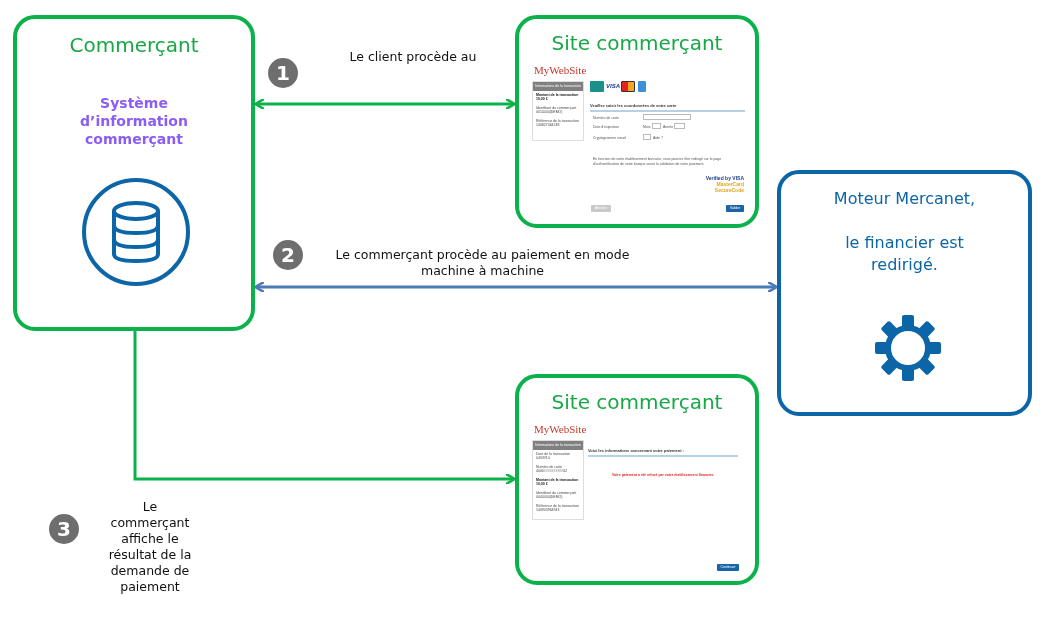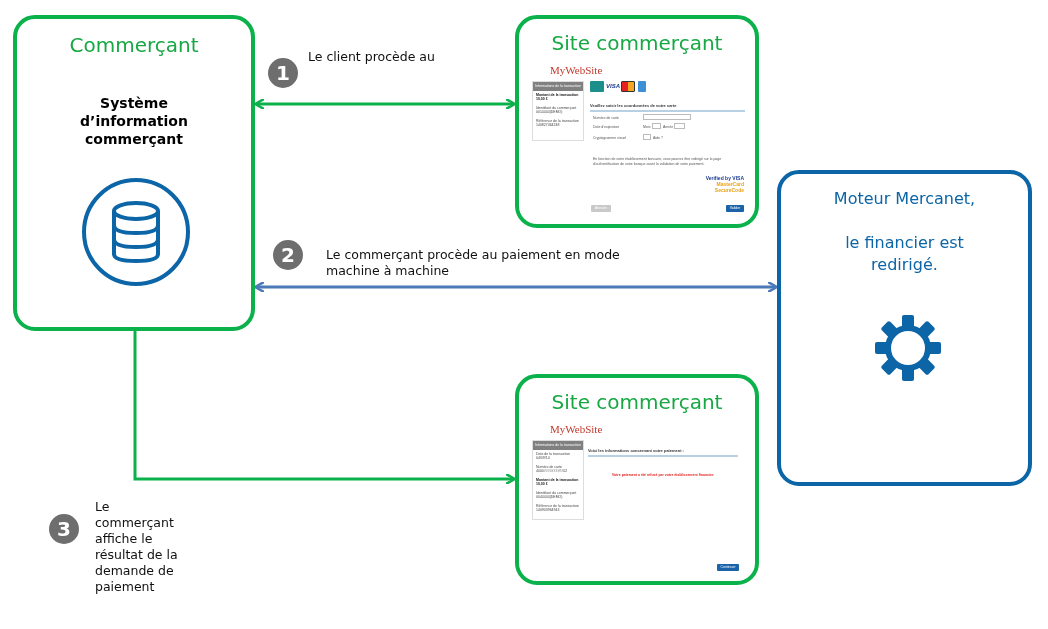--- a/index.html
+++ b/index.html
@@ -6,31 +6,31 @@
   html, body { width: 1048px; height: 629px; background: #ffffff; overflow: hidden; }
   body { position: relative; font-family: "DejaVu Sans", "Liberation Sans", sans-serif; color: #000; }
 
   .box { position: absolute; border-radius: 22px; background: #fff; }
   .green-box { border: 4px solid #0bb14b; }
   .blue-box { border: 4px solid #0b65a6; }
 
   .box-title-green { color: #17a844; font-size: 20px; text-align: center; width: 100%; position: absolute; left: 0; }
   .box-title-blue { color: #0b65a6; font-size: 16px; text-align: center; width: 100%; position: absolute; left: 0; line-height: 22px; }
 
-  .subtitle { position: absolute; left: 0; width: 100%; text-align: center; font-weight: bold; font-size: 14px; line-height: 18px; color: #000000; }
+  .subtitle { position: absolute; left: 0; width: 100%; text-align: center; font-weight: bold; font-size: 14px; line-height: 18px; color: #8b5cf6; }
 
   .step-badge { position: absolute; width: 30px; height: 30px; border-radius: 50%; background: #6e6e6e; color: #fff; font-weight: bold; font-size: 20px; text-align: center; line-height: 30px; font-family: "DejaVu Sans", sans-serif; }
 
-  .step-text { position: absolute; font-size: 12.5px; line-height: 16px; color: #111; font-family: "DejaVu Sans", sans-serif; }
+  .step-text { position: absolute; font-size: 12.5px; line-height: 16px; text-align: center; color: #111; font-family: "DejaVu Sans", sans-serif; }
 
   svg.arrows { position: absolute; left: 0; top: 0; width: 1048px; height: 629px; }
 
   
   .mini { position: absolute; font-family: "Liberation Sans", sans-serif; }
-  .mini-logo { position: absolute; color: #c0392b; font-family: "Liberation Serif", serif; font-size: 11px; margin-left: 16px; }
+  .mini-logo { position: absolute; color: #c0392b; font-family: "Liberation Serif", serif; font-size: 11px; }
   .mini-side { position: absolute; border: 1px solid #ddd; background: #fff; }
   .mini-side-head { background: #808080; color: #fff; font-size: 3.5px; text-align: center; padding: 2px 1px; line-height: 4.5px; }
   .mini-side-item { font-size: 3.5px; color: #444; padding: 2px 3px; line-height: 4.5px; }
   .mini-side-item.bold { font-weight: bold; color: #111; }
   .mini-heading { position: absolute; font-size: 4px; font-weight: bold; color: #333; border-bottom: 2px solid #b8d0e4; padding-bottom: 2px; }
   .mini-label { position: absolute; font-size: 3.5px; color: #555; }
   .mini-input { position: absolute; border: 1px solid #bbb; background: #fff; height: 6px; }
   .mini-small { position: absolute; font-size: 3.5px; color: #555; }
   .mini-btn { position: absolute; font-size: 3.5px; color: #fff; text-align: center; border-radius: 1px; }
   .mini-btn.grey { background: #c9c9c9; }
@@ -120,26 +120,26 @@
     <div class="mini-small" style="left:170px; top:156px; width:55px; text-align:right; font-size:5px; font-weight:bold; line-height:6px;">
       <span style="color:#1a3c8e;">Verified by VISA</span><br>
       <span style="color:#e8a317;">MasterCard SecureCode</span>
     </div>
     <div class="mini-btn grey" style="left:72px; top:186px; width:20px; height:7px; line-height:7px;">Annuler</div>
     <div class="mini-btn blue" style="left:207px; top:186px; width:18px; height:7px; line-height:7px;">Valider</div>
   </div>
 </div>
 
 <div class="step-badge" style="left:273px; top:240px;">2</div>
-<div class="step-text" style="left:326px; top:247px; width:345px;">
+<div class="step-text" style="left:310px; top:247px; width:345px;">
   <div>Le commerçant procède au paiement en mode</div>
   <div>machine à machine</div>
 </div>
 
-<div class="box blue-box" style="left:777px; top:170px; width:255px; height:316px;">
+<div class="box blue-box" style="left:777px; top:170px; width:255px; height:246px;">
   <div class="box-title-blue" style="top:14px;">
     <div>Moteur Mercanet,</div>
     <div style="height:22px;"></div>
     <div>le financier est</div>
     <div>redirigé.</div>
   </div>
   <svg style="position:absolute; left:92px; top:139px;" width="70" height="70" viewBox="0 0 70 70">
     <g fill="#0b65a6">
       <rect x="29" y="2" width="12" height="14" rx="2"></rect>
       <rect x="29" y="54" width="12" height="14" rx="2"></rect>

